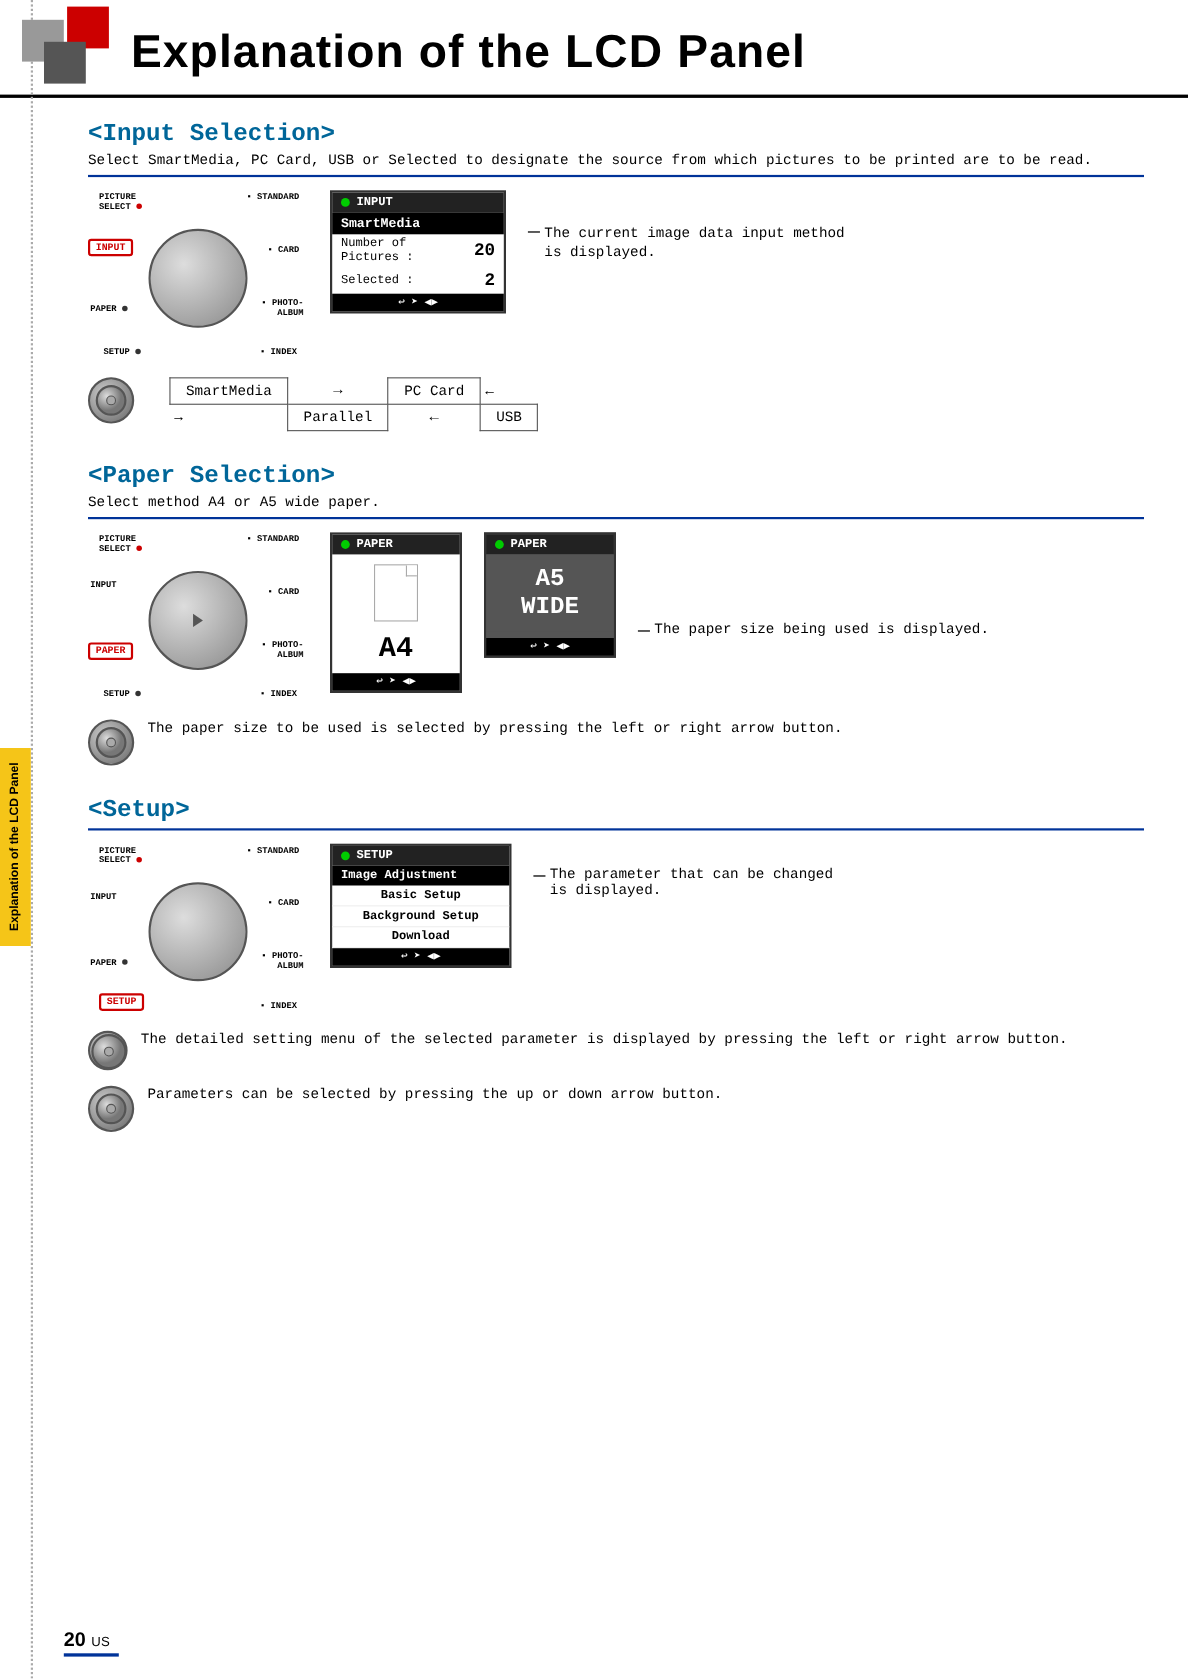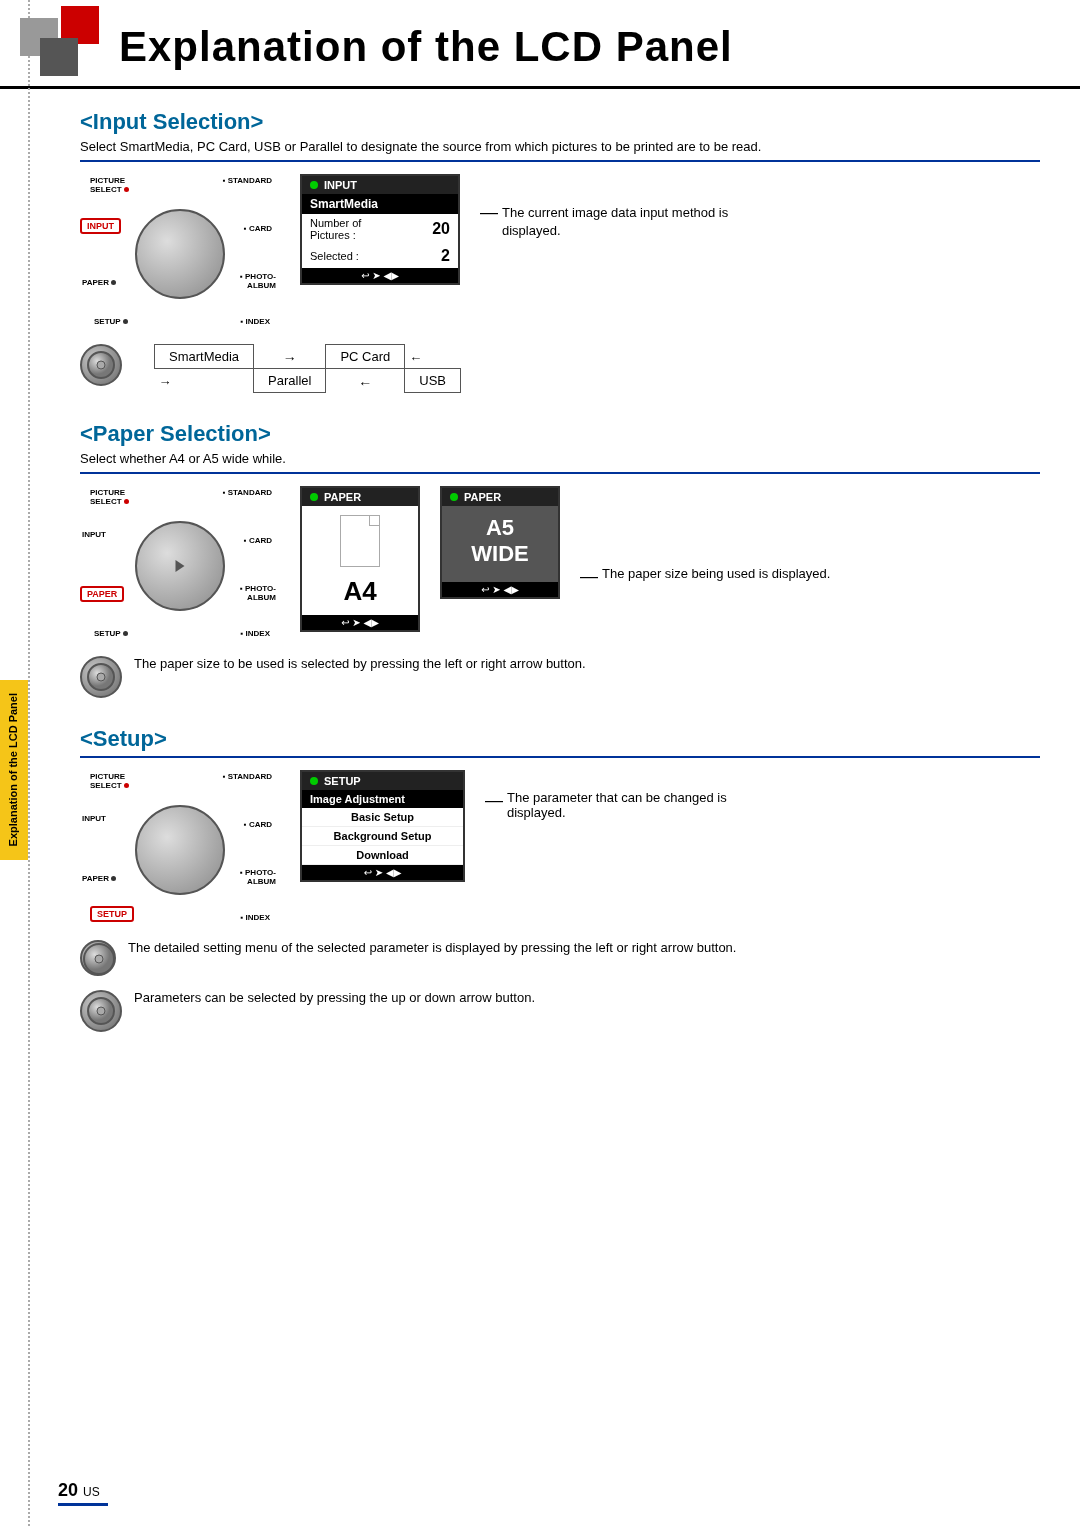--- a/index.html
+++ b/index.html
@@ -105,20 +105,21 @@
     
     .blue-line {
       border: none;
       border-top: 2px solid #003399;
       margin-bottom: 12px;
     }
 
     
     .section-block {
       margin-bottom: 28px;
+      font-family: Liberation Mono, monospace;
     }
 
     
     .diagram-row {
       display: flex;
       align-items: flex-start;
       gap: 20px;
       margin-bottom: 10px;
     }
 
@@ -320,21 +321,21 @@
     </div>
   </div>
   <h1 class="header-title">Explanation of the LCD Panel</h1>
 </div>
 
 <div class="main-content">
 
 
   <div class="section-block">
     <h2 class="section-heading">Input Selection</h2>
-    <p class="section-subtext">Select SmartMedia, PC Card, USB or Parallel to designate the source from which pictures to be printed are to be read.</p>
+    <p class="section-subtext">Select SmartMedia, PC Card, USB or Selected to designate the source from which pictures to be printed are to be read.</p>
     <hr class="blue-line">
 
     <div class="diagram-row">
 
       <div class="knob-container">
         <span class="knob-label lbl-picture" style="font-size:8px; font-weight:bold; white-space:nowrap;">PICTURE<br>SELECT <span style="display:inline-block;width:5px;height:5px;border-radius:50%;background:#cc0000;"></span></span>
         <span class="knob-label lbl-standard" style="font-size:8px; font-weight:bold; position:absolute; top:2px; right:8px;">▪ STANDARD</span>
 
         <div class="highlight-box" style="position:absolute; top:44px; left:0;">INPUT</div>
         <span style="position:absolute; top:50px; right:8px; font-size:8px; font-weight:bold;">▪ CARD</span>
@@ -403,21 +404,21 @@
             <td style="border:1px solid #555; padding:4px 14px; text-align:center;">USB</td>
           </tr>
         </tbody>
           </table>
       </div>
     </div>
   </div>
 
   <div class="section-block">
     <h2 class="section-heading">Paper Selection</h2>
-    <p class="section-subtext">Select whether A4 or A5 wide while.</p>
+    <p class="section-subtext">Select method A4 or A5 wide paper.</p>
     <hr class="blue-line">
 
     <div class="diagram-row">
 
       <div class="knob-container">
         <span class="knob-label lbl-picture" style="font-size:8px; font-weight:bold; white-space:nowrap;">PICTURE<br>SELECT <span style="display:inline-block;width:5px;height:5px;border-radius:50%;background:#cc0000;"></span></span>
         <span style="position:absolute; top:2px; right:8px; font-size:8px; font-weight:bold;">▪ STANDARD</span>
 
         <span style="position:absolute; top:44px; left:2px; font-size:8px; font-weight:bold;">INPUT</span>
         <span style="position:absolute; top:50px; right:8px; font-size:8px; font-weight:bold;">▪ CARD</span>

